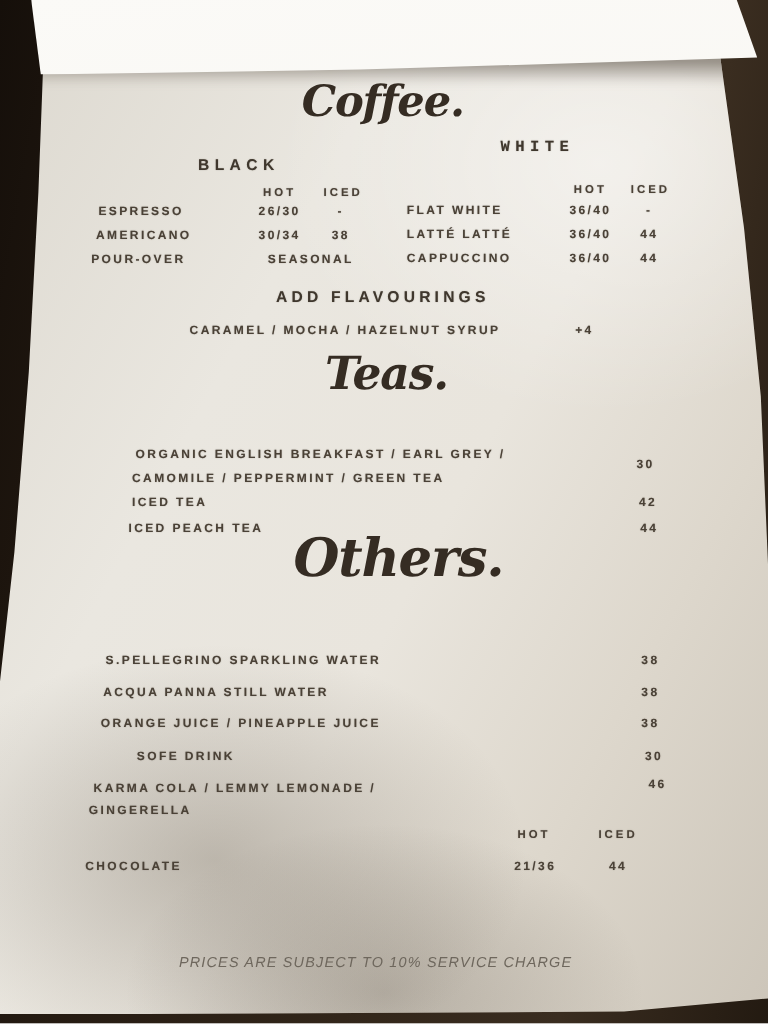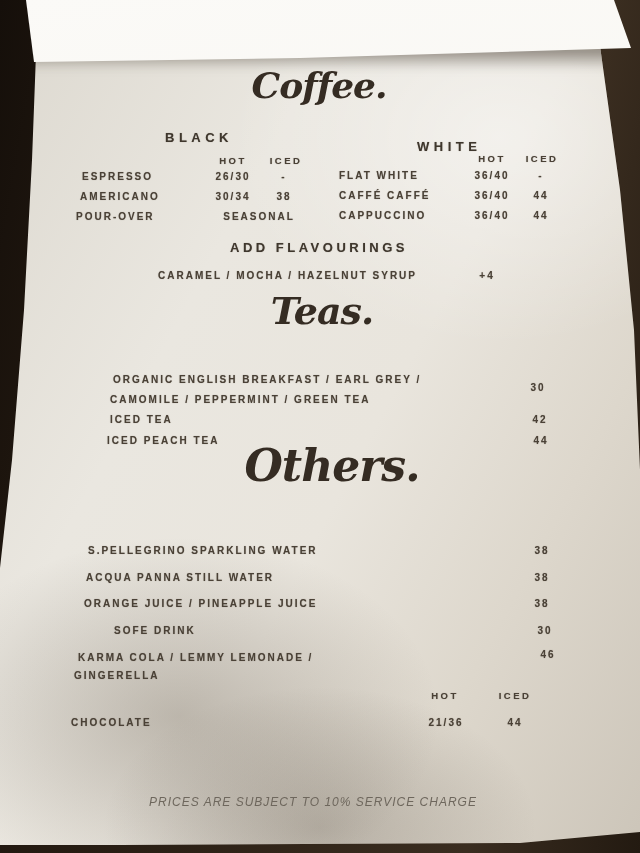--- a/index.html
+++ b/index.html
@@ -35,21 +35,21 @@
 </head>
 <body>
 
 <div class="scene">
   <div class="page"></div>
   <div class="flip"></div>
 
   <div class="scr" style="left:319px;top:64px;font-size:36px;">Coffee.</div>
 
   <div class="t h2" style="left:165px;top:131px;">BLACK</div>
-  <div class="t h2" style="left:417px;top:140px;">WHITE</div>
+  <div class="t h2" style="left:417px;top:116px;font-family:Liberation Mono, monospace;">WHITE</div>
 
   <div class="t ch pc" style="left:233px;top:154px;">HOT</div>
   <div class="t ch pc" style="left:286px;top:154px;">ICED</div>
   <div class="t ch pc" style="left:492px;top:152px;">HOT</div>
   <div class="t ch pc" style="left:542px;top:152px;">ICED</div>
 
   <div class="t" style="left:82px;top:170px;">ESPRESSO</div>
   <div class="t pc" style="left:233px;top:170px;">26/30</div>
   <div class="t pc" style="left:284px;top:170px;">-</div>
 
@@ -57,21 +57,21 @@
   <div class="t pc" style="left:233px;top:190px;">30/34</div>
   <div class="t pc" style="left:284px;top:190px;">38</div>
 
   <div class="t" style="left:76px;top:210px;">POUR-OVER</div>
   <div class="t pc" style="left:259px;top:210px;">SEASONAL</div>
 
   <div class="t" style="left:339px;top:169px;">FLAT WHITE</div>
   <div class="t pc" style="left:492px;top:169px;">36/40</div>
   <div class="t pc" style="left:541px;top:169px;">-</div>
 
-  <div class="t" style="left:339px;top:189px;">CAFFÉ CAFFÉ</div>
+  <div class="t" style="left:339px;top:189px;">LATTÉ LATTÉ</div>
   <div class="t pc" style="left:492px;top:189px;">36/40</div>
   <div class="t pc" style="left:541px;top:189px;">44</div>
 
   <div class="t" style="left:339px;top:209px;">CAPPUCCINO</div>
   <div class="t pc" style="left:492px;top:209px;">36/40</div>
   <div class="t pc" style="left:541px;top:209px;">44</div>
 
   <div class="t h2 pc" style="left:319px;top:241px;letter-spacing:3.5px;">ADD FLAVOURINGS</div>
   <div class="t" style="left:158px;top:269px;">CARAMEL / MOCHA / HAZELNUT SYRUP</div>
   <div class="t pc" style="left:487px;top:269px;">+4</div>

